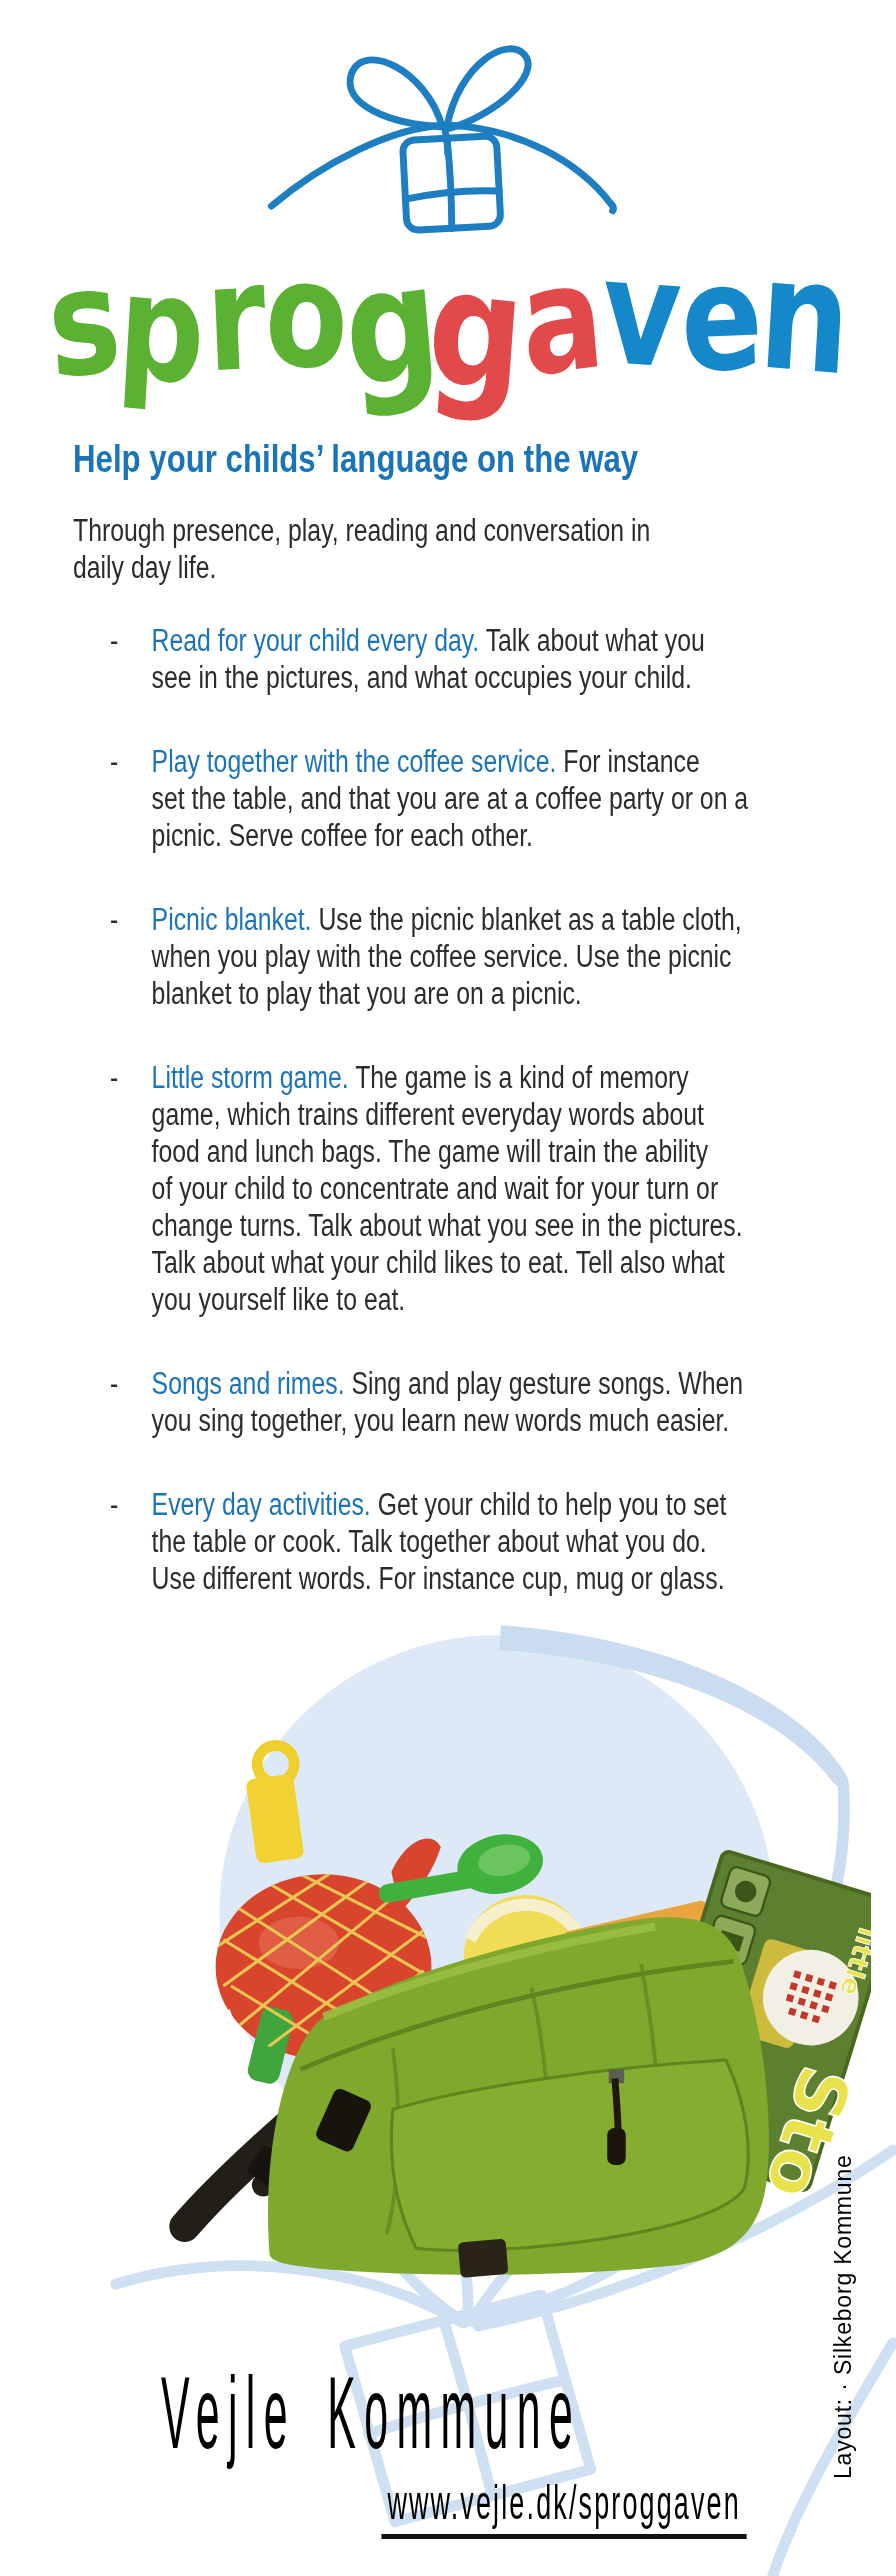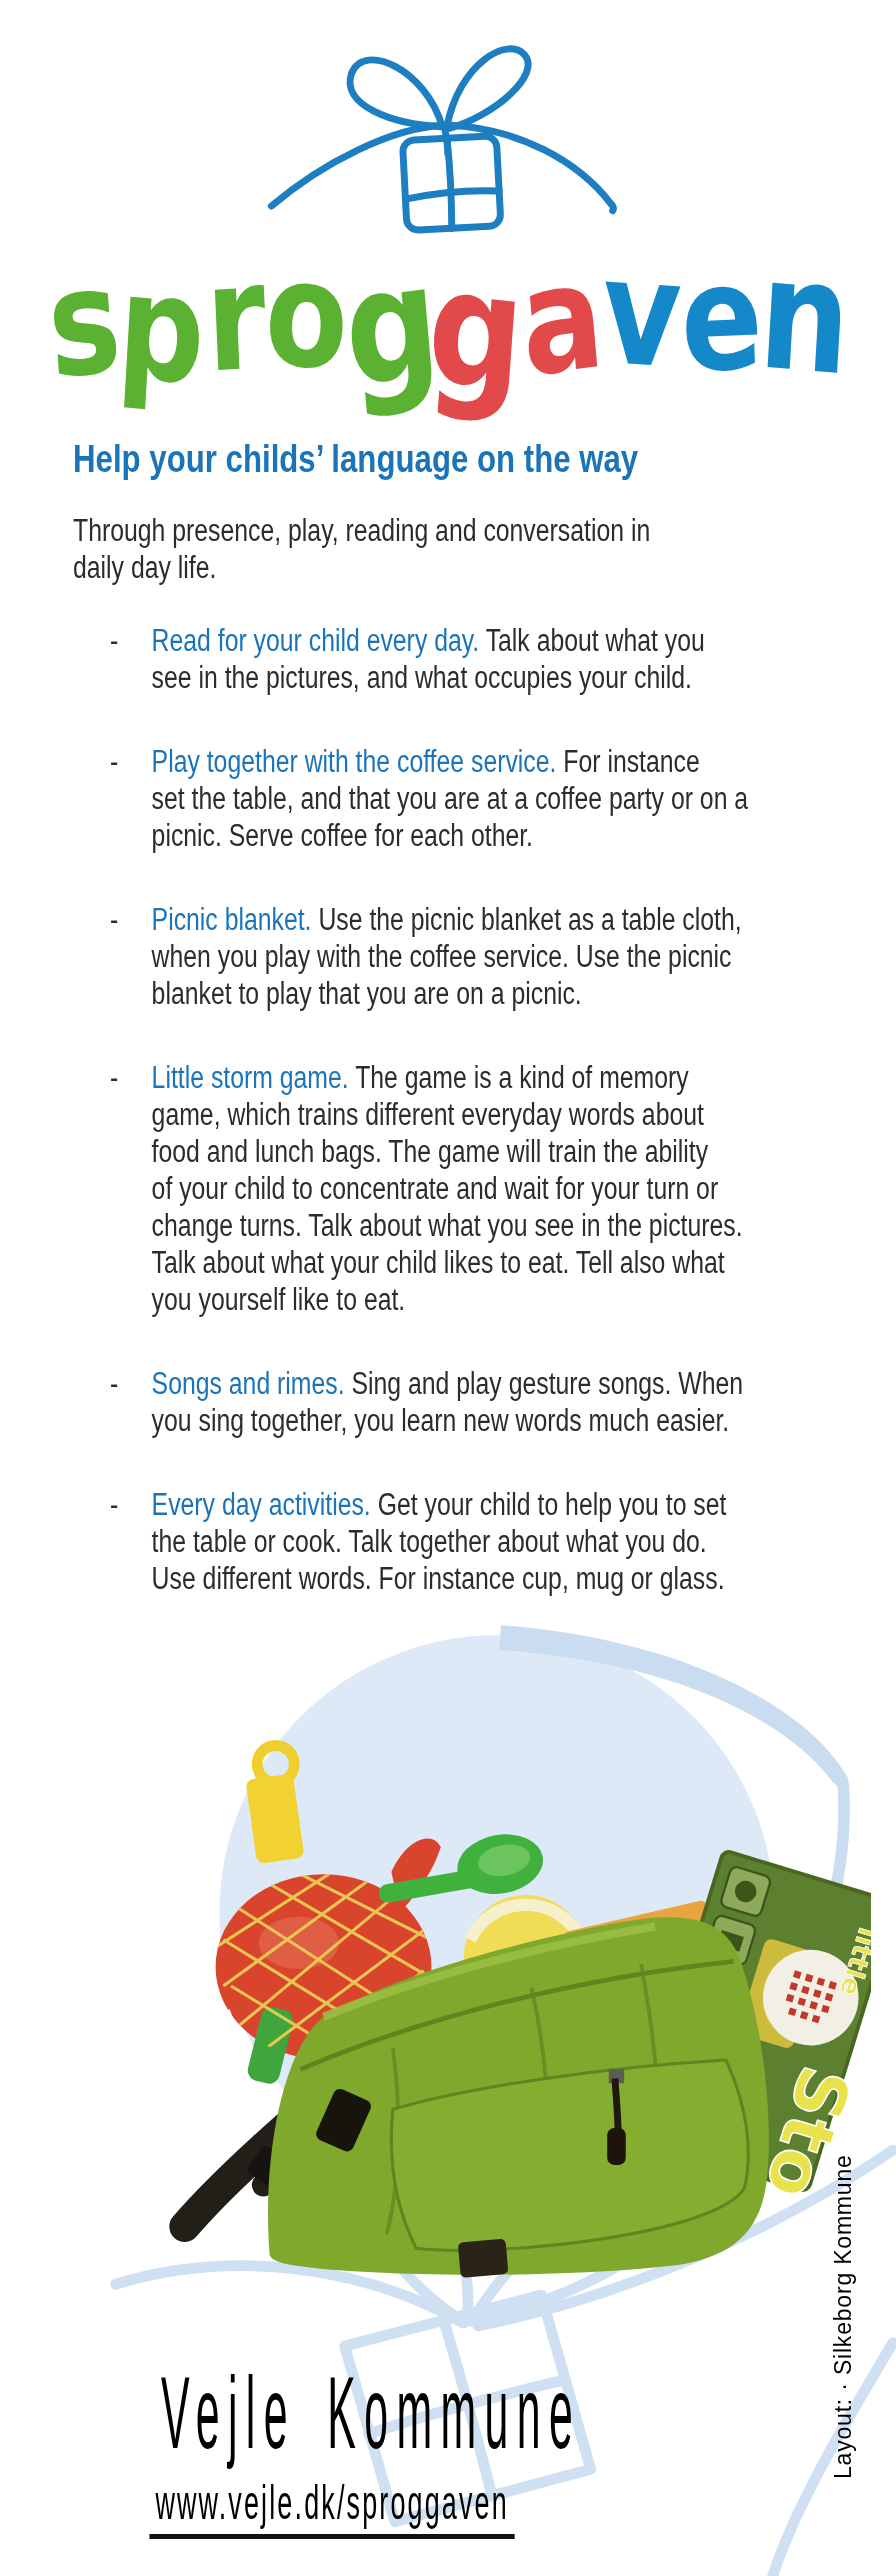--- a/index.html
+++ b/index.html
@@ -42,21 +42,21 @@
   .bullet-lead{color:#1b74b7;}
 
   
   #footer-gift-svg{position:absolute;left:0;top:1974px;width:896px;height:602px;}
   #photo-svg{position:absolute;left:69px;top:1616px;width:802px;height:663px;}
 
   
   #vejle-wrap{position:absolute;left:0;top:2362px;width:742px;display:flex;justify-content:center;}
   #vejle{font-size:102px;line-height:102px;font-weight:400;color:#000;
         letter-spacing:20px;word-spacing:26px;transform:scaleX(.42);white-space:nowrap;}
-  #url-wrap{position:absolute;left:0;top:2477px;width:896px;display:flex;justify-content:flex-start;}
+  #url-wrap{position:absolute;left:0;top:2477px;width:896px;display:flex;justify-content:flex-end;}
   #url{font-size:49px;line-height:51px;color:#000;letter-spacing:3.9px;
         transform:scaleX(.55);white-space:nowrap;text-decoration:none;
         border-bottom:5.4px solid #111;padding:0 10.8px 6.2px 10.8px;}
   #credit{position:absolute;left:830px;top:2238px;height:241px;width:35px;
         writing-mode:vertical-rl;transform:rotate(180deg);
         font-size:23px;letter-spacing:0.8px;color:#000;white-space:nowrap;}
 </style>
 </head>
 <body>
 

